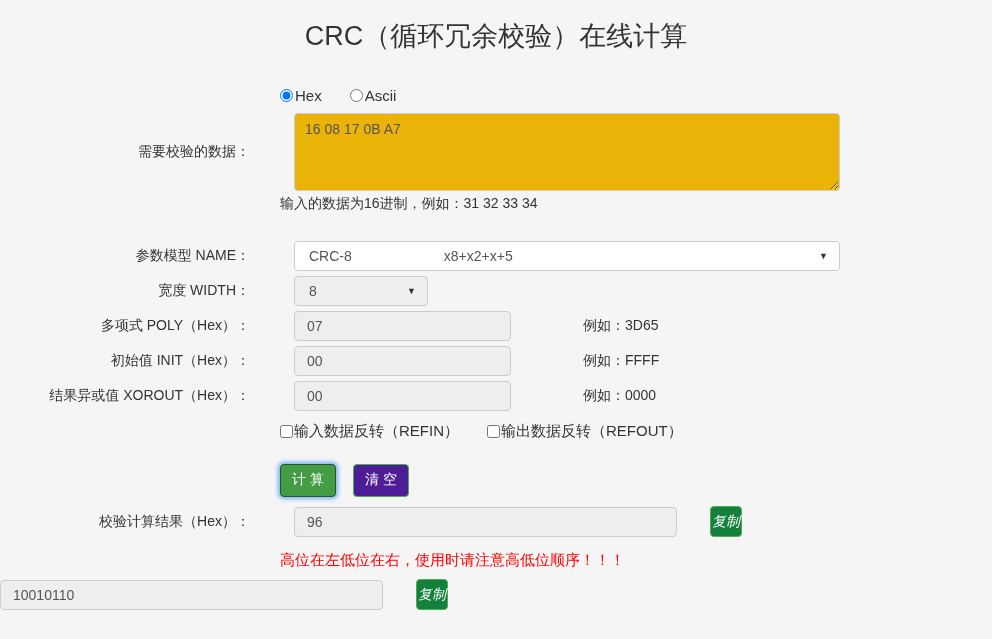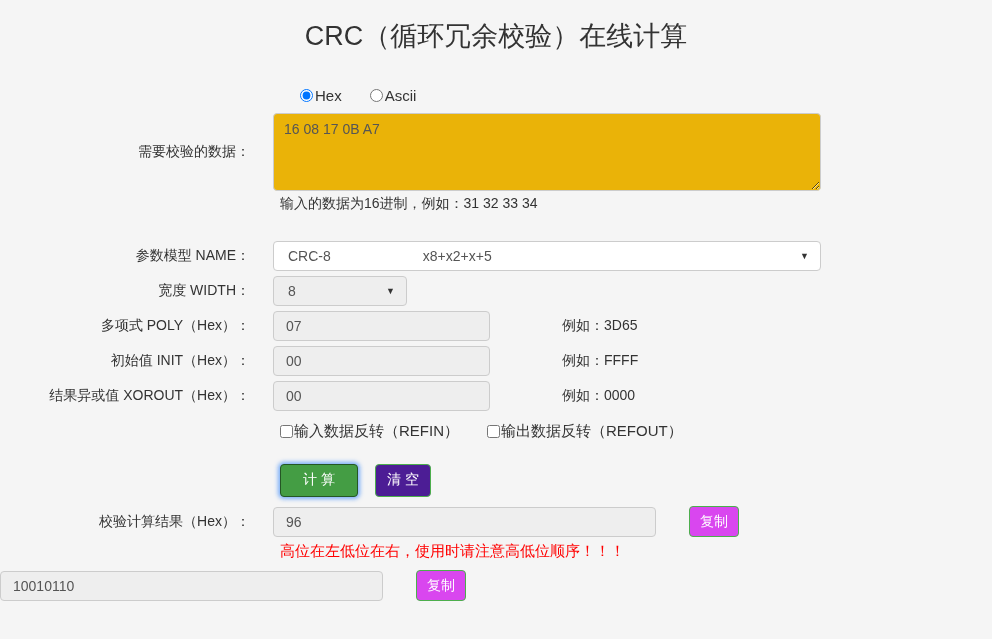--- a/index.html
+++ b/index.html
@@ -23,27 +23,27 @@
     display: flex;
     align-items: center;
     width: 840px;
   }
   .lbl {
     width: 250px;
     min-width: 250px;
     text-align: right;
     color: #333;
     font-size: 14px;
-    margin-right: 23px;
+    margin-right: 44px;
     line-height: 1.4;
   }
   .no-label { padding-left: 280px; }
 
   
-  .radio-row { margin-top: 31px; height: 20px; align-items: center; margin-left: 20px; }
+  .radio-row { margin-top: 31px; height: 20px; align-items: center; }
   .radio-row label, .check-row label {
     display: inline-flex; align-items: center;
     font-size: 15px; color: #333; cursor: default;
   }
   .radio-row input[type=radio] { margin: 0 2px 0 0; }
   .radio-row label + label { margin-left: 28px; }
 
   
   .data-row { margin-top: 8px; }
   textarea.data-input {
@@ -106,53 +106,54 @@
   .btn-row { margin-top: 23px; height: 34px; }
   .btn {
     display: inline-flex; align-items: center; justify-content: center;
     border-radius: 4px;
     font-size: 14px;
     color: #fff;
     cursor: pointer;
     font-family: "Liberation Sans", "DejaVu Sans", sans-serif;
   }
   .btn-calc {
-    width: 78px; height: 33px;
+    width: 56px; height: 33px;
     background: #449d44;
     border: 1px solid #255625;
     box-shadow: 0 0 4px 2px rgba(80,150,250,0.75);
   }
   .btn-clear {
     width: 56px; height: 33px;
     background: #4c1d95;
     border: 1px solid #4cae4c;
     margin-left: 17px;
   }
   .btn-copy {
-    width: 50px; height: 31px;
-    background: #d946ef;
+    width: 32px; height: 31px;
+    background: #15803d;
     border: 1px solid #4cae4c;
     margin-left: 33px;
+    font-style: italic;
   }
 
   
   .result-row { margin-top: 9px; }
   .result-row.bin { margin-top: 10px; }
   input.result-input {
     width: 383px; height: 30px;
     padding: 0 12px;
     border: 1px solid #ccc;
     border-radius: 4px;
     background: #eee;
     font-family: "Liberation Sans", "DejaVu Sans", sans-serif;
     font-size: 14px; color: #555;
     outline: none;
   }
   .warning-row {
-    margin-top: 5px;
+    margin-top: 14px;
     color: #ff0000;
     font-size: 15px;
     height: 18px;
   }
 </style>
 </head>
 <body>
 
 <div class="page">
 

